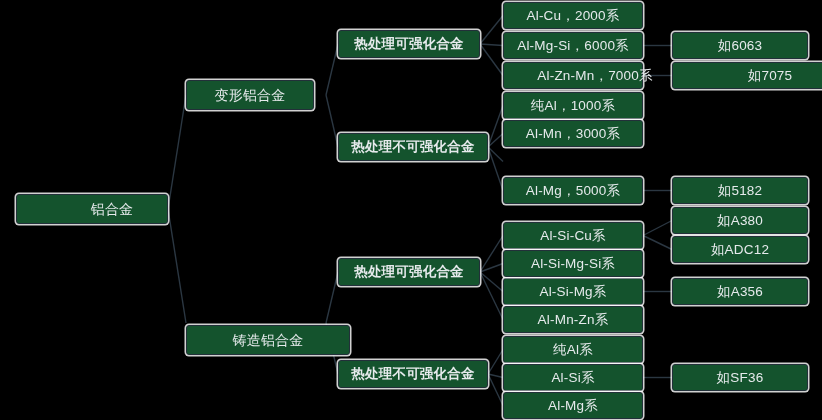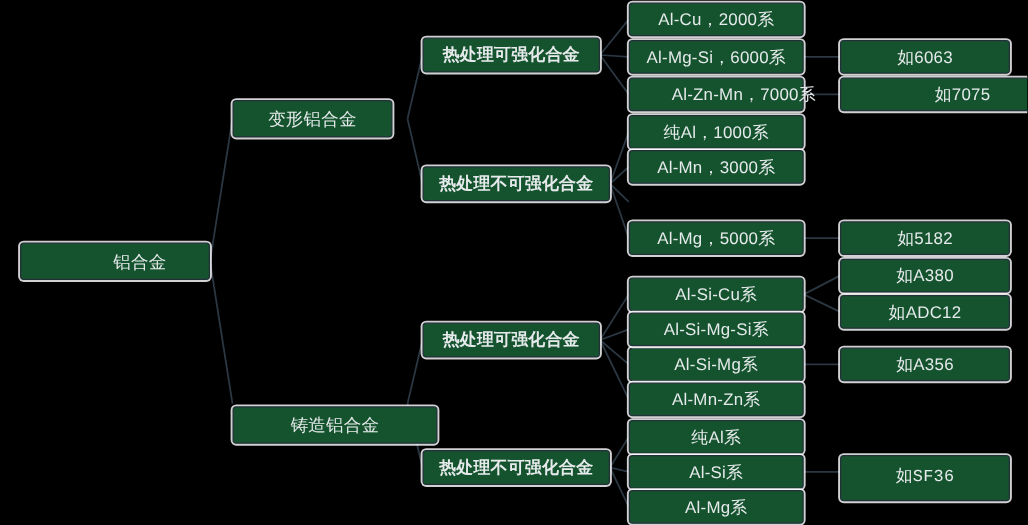--- a/index.html
+++ b/index.html
@@ -99,14 +99,14 @@
     <div class="node leaf" style="left: 503px; top: 306px; width: 140px; height: 27px;">Al-Mn-Zn系</div>
     <div class="node leaf" style="left: 503px; top: 336px; width: 140px; height: 27px;">纯Al系</div>
     <div class="node leaf" style="left: 503px; top: 364px; width: 140px; height: 27px;">Al-Si系</div>
     <div class="node leaf" style="left: 503px; top: 392px; width: 140px; height: 27px;">Al-Mg系</div>
     <div class="node ex" style="left: 672px; top: 32px; width: 136px; height: 27px;">如6063</div>
     <div class="node ex" style="left: 672px; top: 62px; width: 160px; height: 27px; padding-left: 36px;">如7075</div>
     <div class="node ex" style="left: 672px; top: 177px; width: 136px; height: 27px;">如5182</div>
     <div class="node ex" style="left: 672px; top: 207px; width: 136px; height: 27px;">如A380</div>
     <div class="node ex" style="left: 672px; top: 236px; width: 136px; height: 27px;">如ADC12</div>
     <div class="node ex" style="left: 672px; top: 278px; width: 136px; height: 27px;">如A356</div>
-    <div class="node ex" style="left: 672px; top: 364px; width: 136px; height: 37px; font-family: Liberation Mono, monospace;">如SF36</div>
+    <div class="node ex" style="left: 672px; top: 364px; width: 136px; height: 27px;">如SF36</div>
   </div>
 
 </body></html>

